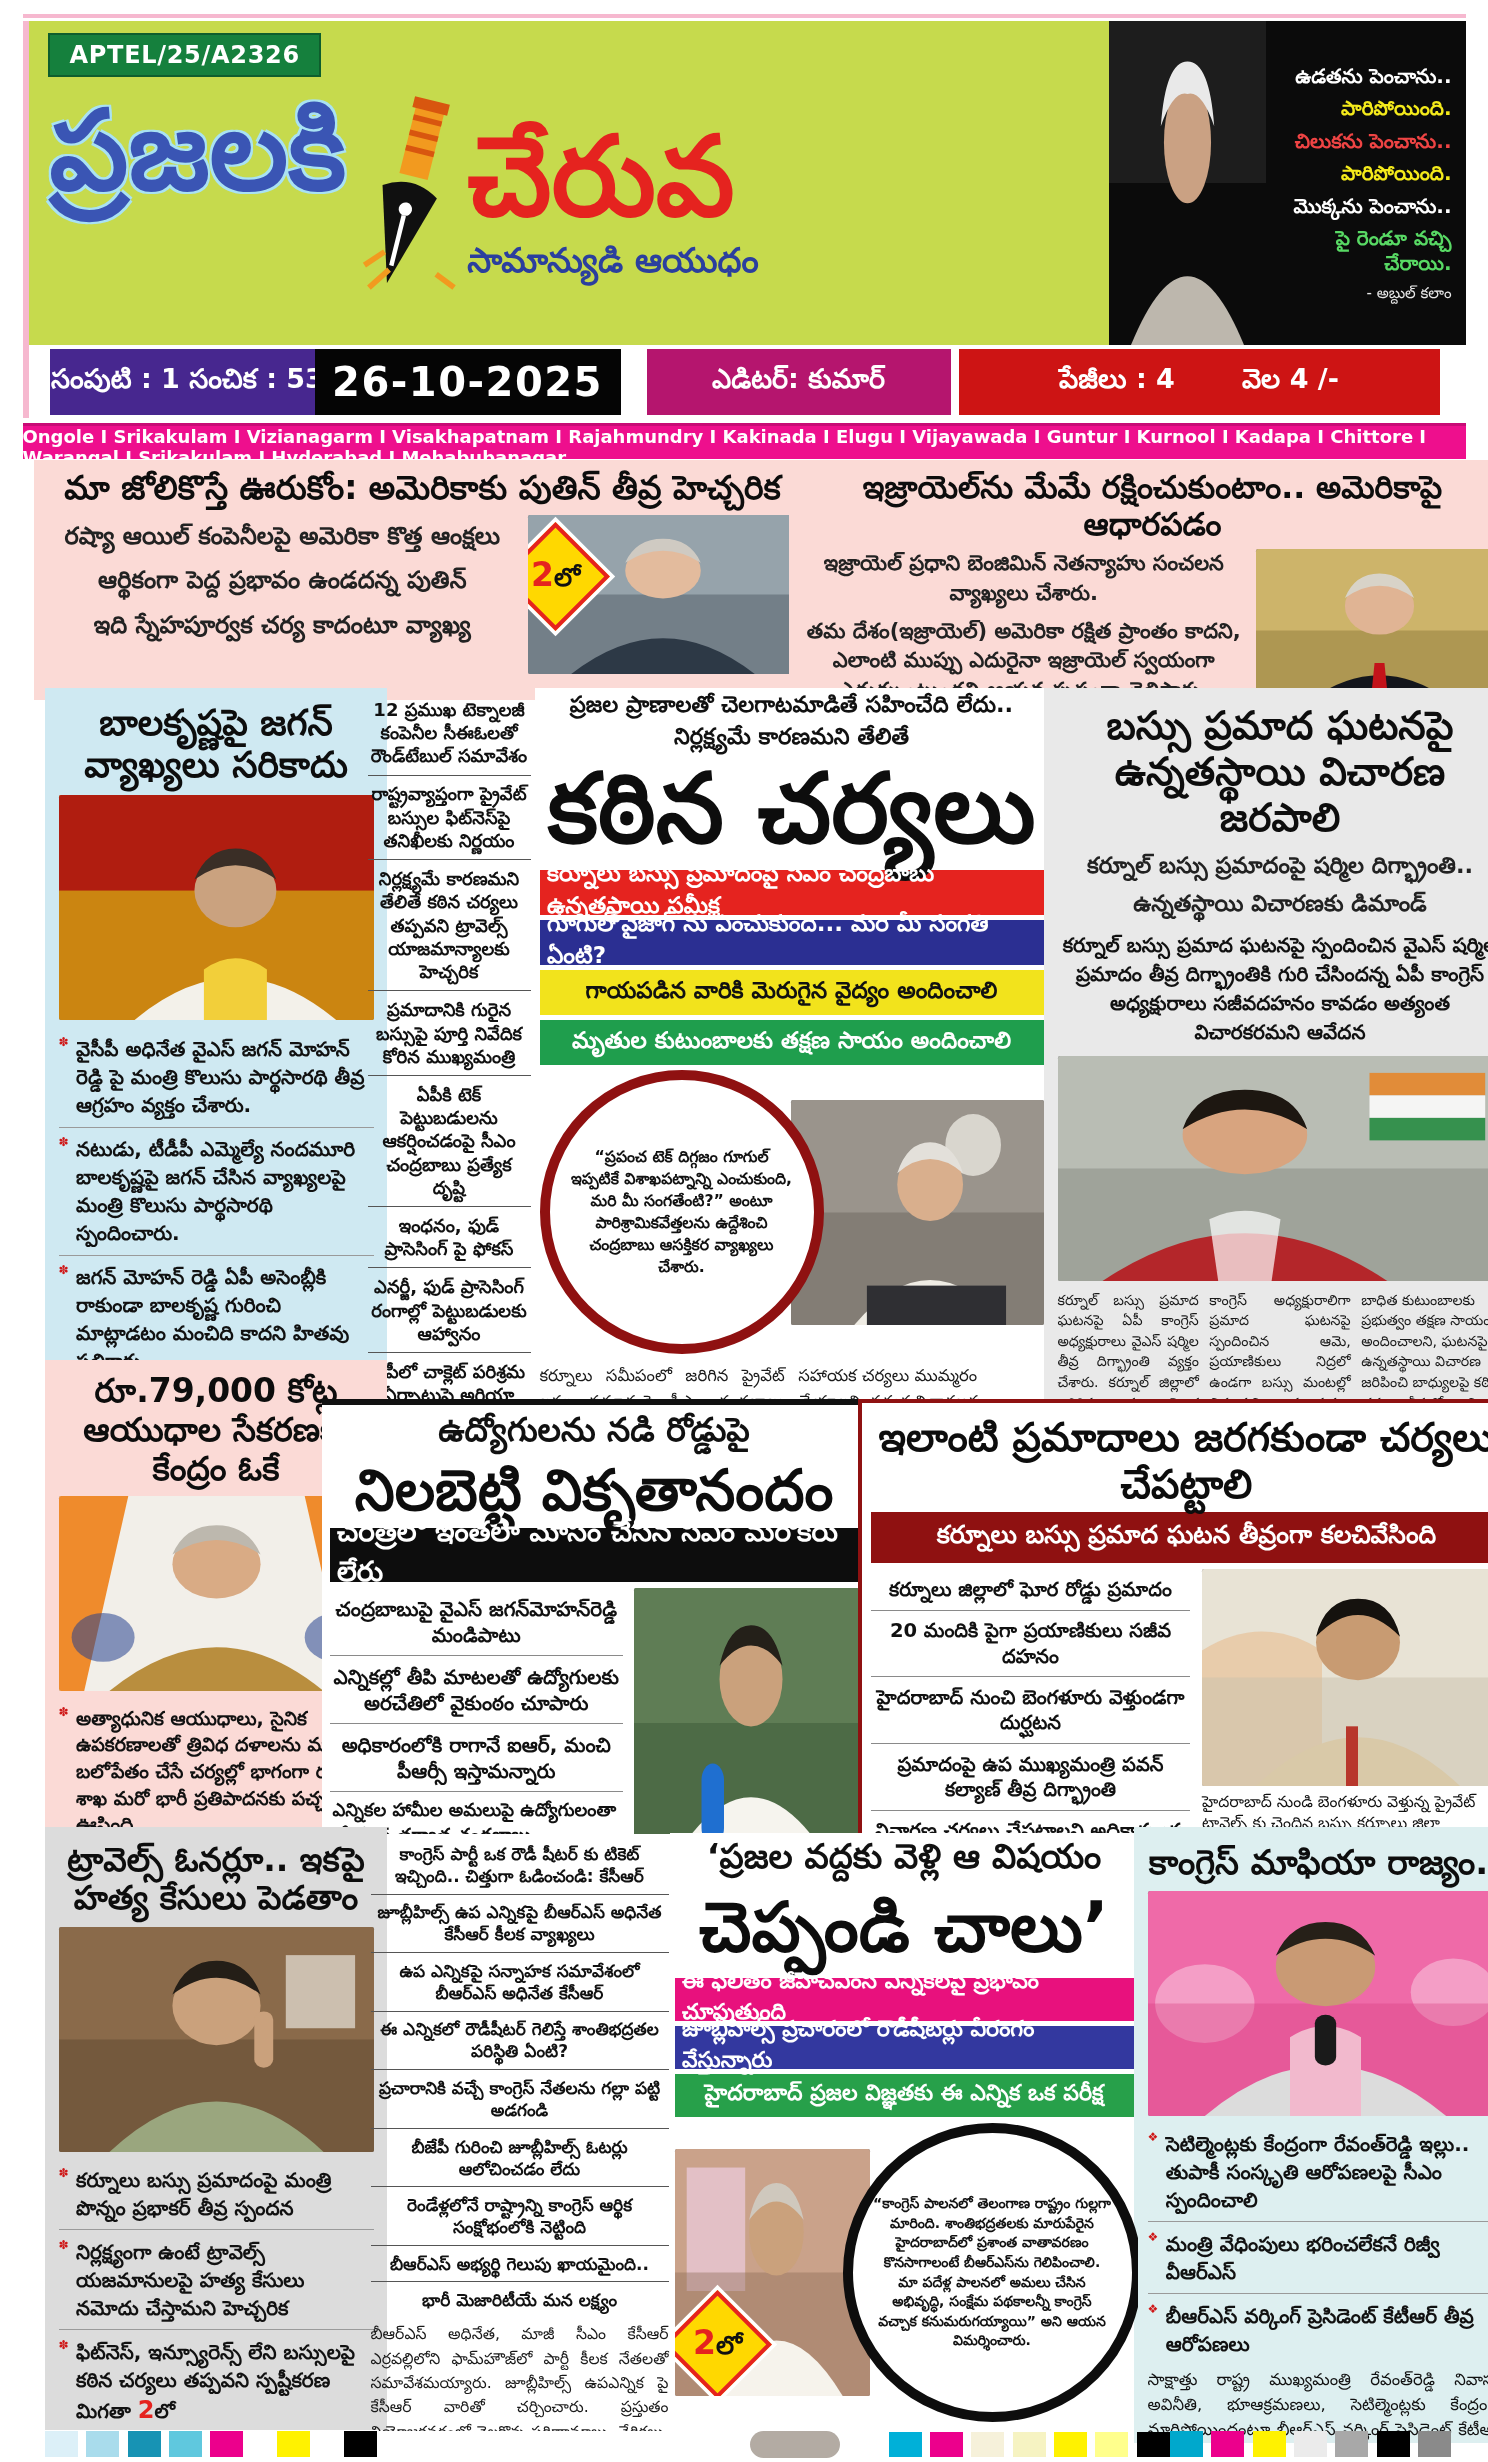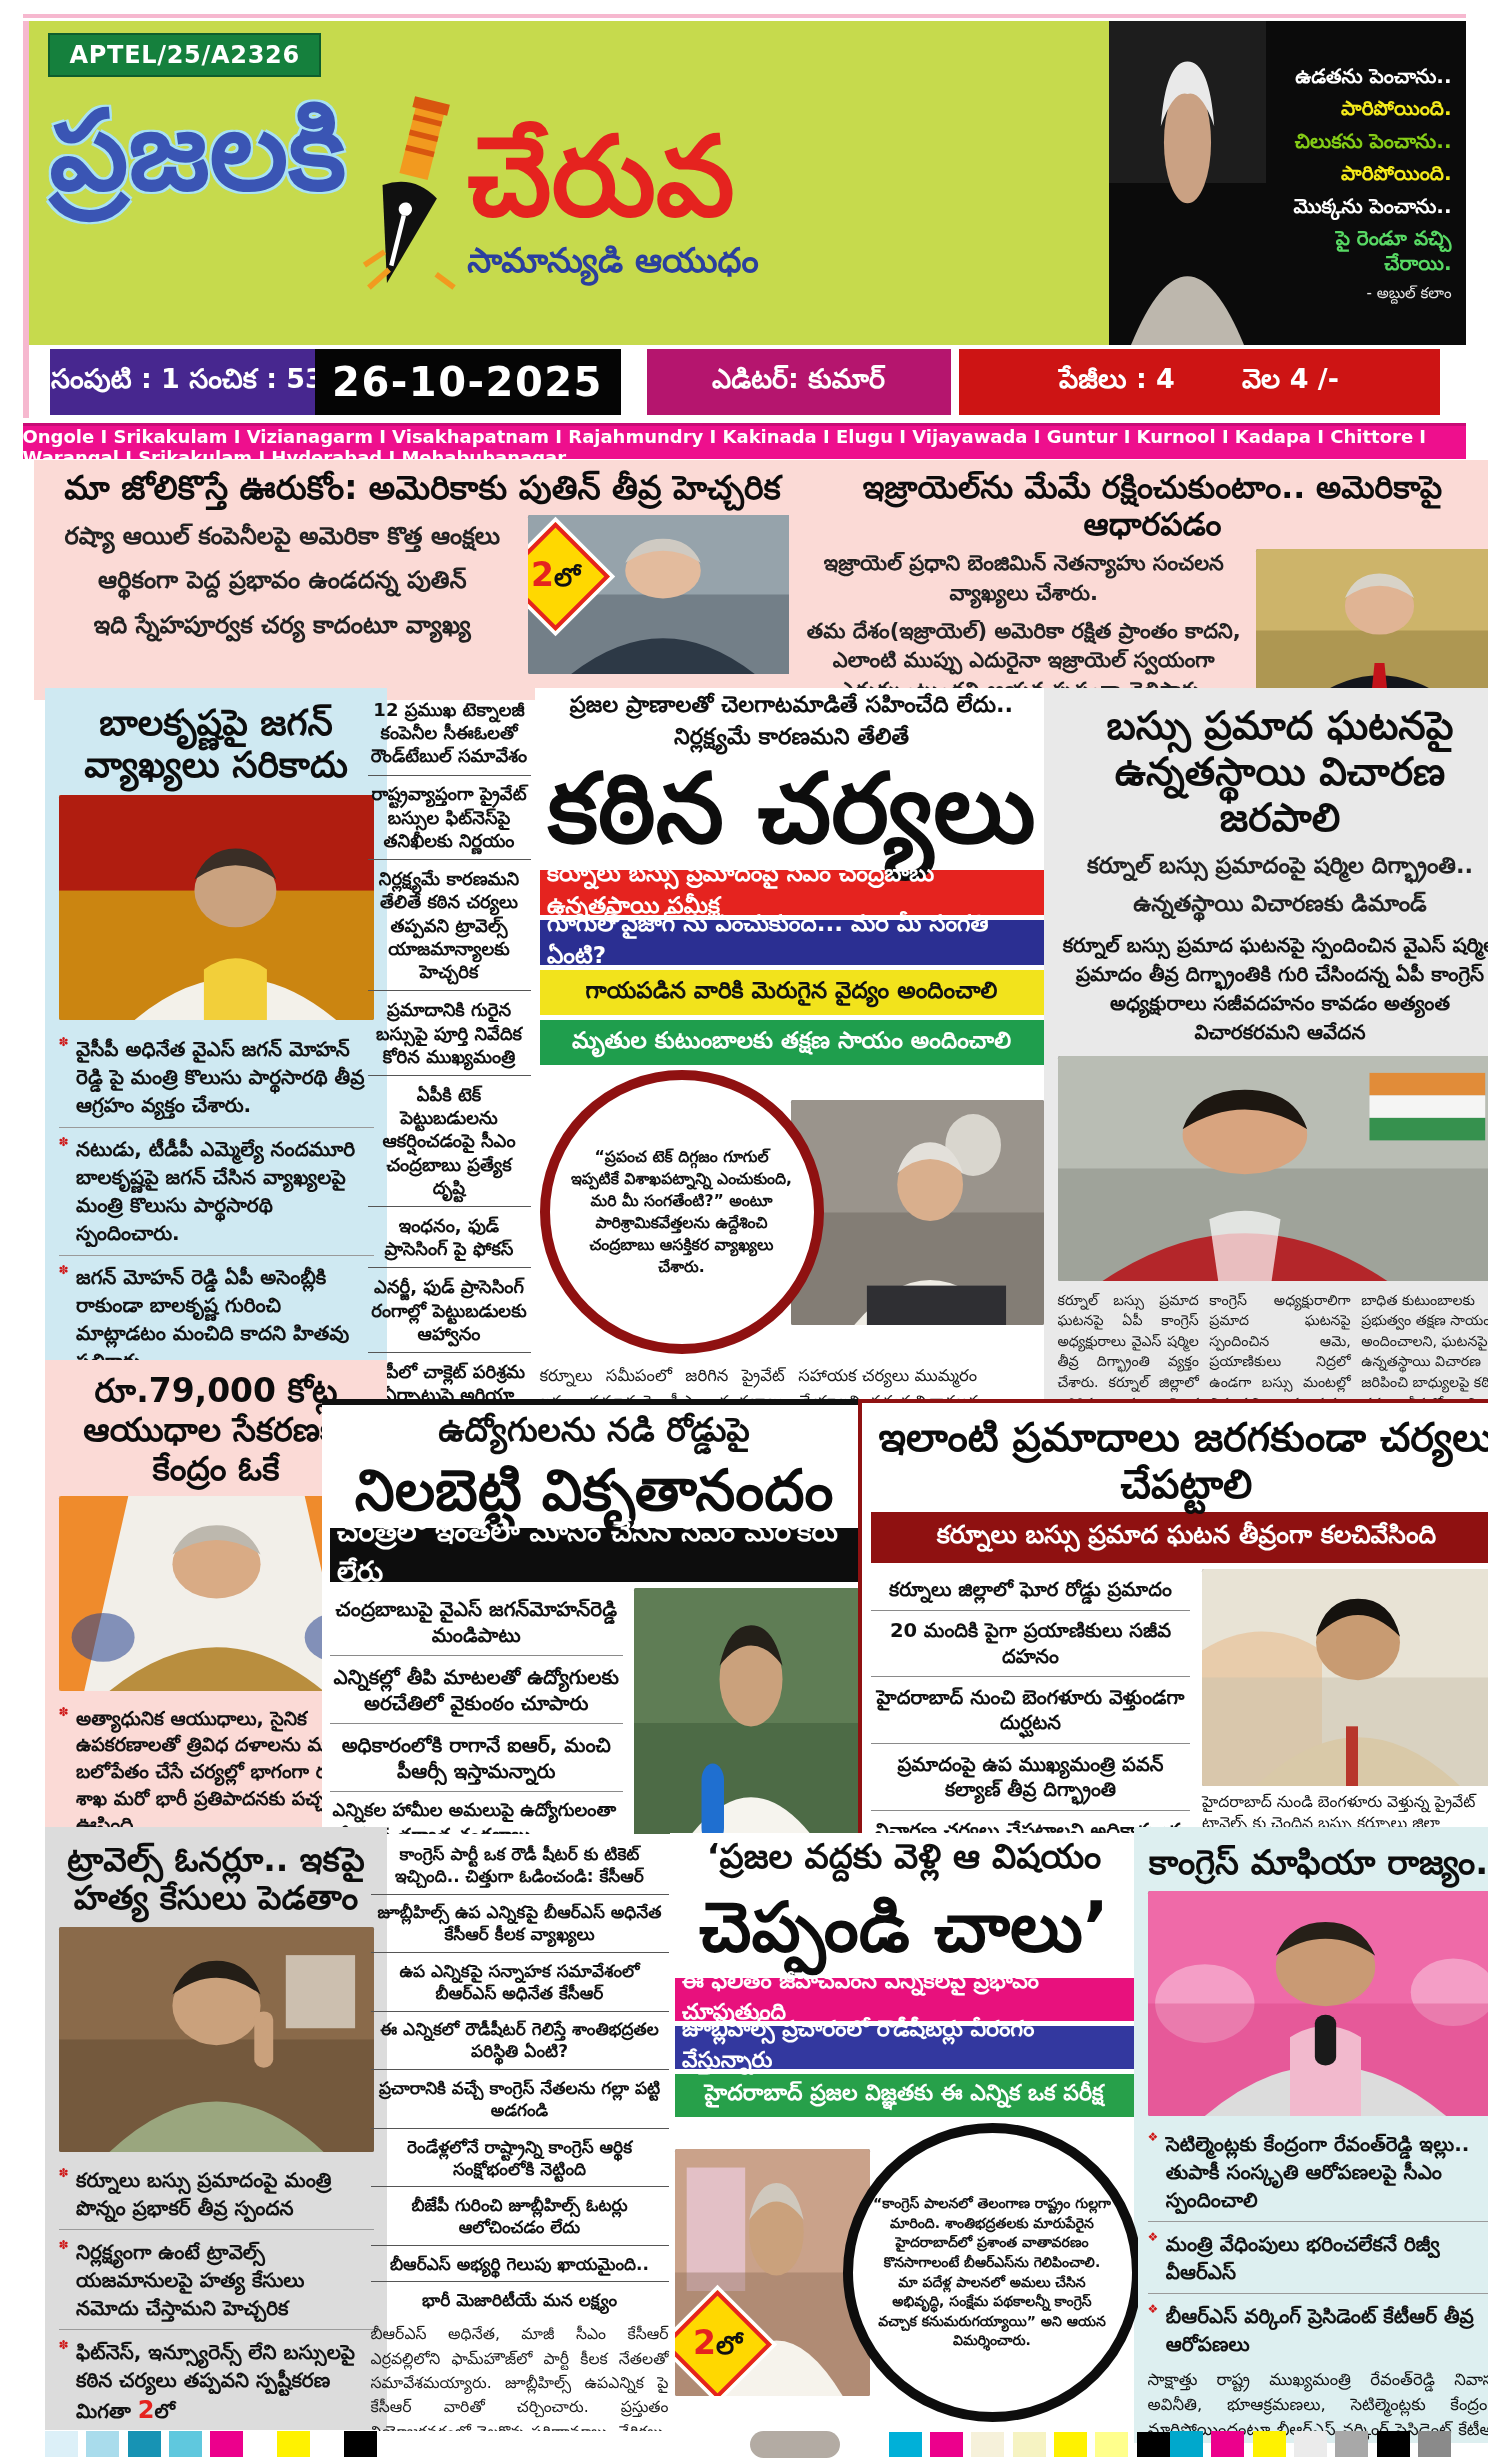--- a/index.html
+++ b/index.html
@@ -103,21 +103,21 @@
           <rect width="100" height="80" fill="var(--bg1)"></rect>
           <rect y="40" width="100" height="40" fill="var(--bg2)" opacity="0.6"></rect>
           <circle cx="50" cy="30" r="15" fill="var(--skin)"></circle>
           <path d="M33 26 q3 -16 17 -16 q14 0 17 16 q-8 -9 -17 -8 q-9 -1 -17 8" fill="var(--hair)"></path>
           <path d="M14 80 Q50 46 86 80 Z" fill="var(--shirt)"></path>
         </svg>
       </div>
       <div class="kalam-quote">
         <div class="ql" style="color: rgb(255, 255, 255);">ఉడతను పెంచాను..</div>
         <div class="ql" style="color: rgb(244, 234, 27);">పారిపోయింది.</div>
-        <div class="ql" style="color: #84cc16;">చిలుకను పెంచాను..</div>
+        <div class="ql" style="color: #ef4444;">చిలుకను పెంచాను..</div>
         <div class="ql" style="color: rgb(244, 234, 27);">పారిపోయింది.</div>
         <div class="ql" style="color: rgb(255, 255, 255);">మొక్కను పెంచాను..</div>
         <div class="ql" style="color: rgb(88, 217, 100);">పై రెండూ వచ్చి చేరాయి.</div>
         <div class="ql small" style="color: rgb(232, 232, 232);">- అబ్దుల్ కలాం</div>
       </div>
     </div>
   </header>
 
   <div class="abs" style="left:22.5px;top:349px;width:1443px;height:69px;">
     <div class="abs ibox" style="left: 27px; width: 276px; background-color: rgb(71, 39, 143);">
@@ -411,22 +411,22 @@
       </div>
     </div>
   </section>
 
   <aside class="abs ovh" style="left:366px;top:1833px;width:298px;height:592px;padding:3px 4.5px;">
     <div class="brief" style="font-size:17px;">కాంగ్రెస్ పార్టీ ఒక రౌడీ షీటర్ కు టికెట్ ఇచ్చింది.. చిత్తుగా ఓడించండి: కేసీఆర్</div>
     <div class="brief" style="font-size:17px;">జూబ్లీహిల్స్ ఉప ఎన్నికపై బీఆర్ఎస్ అధినేత కేసీఆర్ కీలక వ్యాఖ్యలు</div>
     <div class="brief" style="font-size:17px;">ఉప ఎన్నికపై సన్నాహక సమావేశంలో బీఆర్ఎస్ అధినేత కేసీఆర్</div>
     <div class="brief" style="font-size:17px;">ఈ ఎన్నికలో రౌడీషీటర్ గెలిస్తే శాంతిభద్రతల పరిస్థితి ఏంటి?</div>
     <div class="brief" style="font-size:17px;">ప్రచారానికి వచ్చే కాంగ్రెస్ నేతలను గల్లా పట్టి అడగండి</div>
+    <div class="brief" style="font-size:17px;">బీజేపీ గురించి జూబ్లీహిల్స్ ఓటర్లు ఆలోచించడం లేదు</div>
     <div class="brief" style="font-size:17px;">రెండేళ్లలోనే రాష్ట్రాన్ని కాంగ్రెస్ ఆర్థిక సంక్షోభంలోకి నెట్టింది</div>
-    <div class="brief" style="font-size:17px;">బీజేపీ గురించి జూబ్లీహిల్స్ ఓటర్లు ఆలోచించడం లేదు</div>
     <div class="brief" style="font-size:17px;">బీఆర్ఎస్ అభ్యర్థి గెలుపు ఖాయమైంది..</div>
     <div class="brief" style="font-size:17px;border-bottom:none;">భారీ మెజారిటీయే మన లక్ష్యం</div>
     <div class="bodytxt" style="font-size:15.7px;margin-top:4.5px;">బీఆర్ఎస్ అధినేత, మాజీ సీఎం కేసీఆర్ ఎర్రవల్లిలోని ఫామ్‌హౌజ్‌లో పార్టీ కీలక నేతలతో సమావేశమయ్యారు. జూబ్లీహిల్స్ ఉపఎన్నిక పై కేసీఆర్ వారితో చర్చించారు. ప్రస్తుతం నియోజకవర్గంలో నెలకొన్న పరిణామాలు, చేరికలు, ప్రచార శైలి తదితర అంశాలపై చర్చించారు. మాగంటి గోపీనాథ్ మరణంతో అనివార్యమైన ఉప ఎన్నికలో మాగంటి సునీత గెలుపును జూబ్లీహిల్స్ ప్రజలు ఇప్పటికే ఖాయం చేశారని, పార్టీ నేతలు ప్రజల వద్దకు వెళ్లి వారితో మమేకమై కాంగ్రెస్ దుష్ట పాలన పట్ల మరింత అవగాహన కల్పించి భారీ మెజారిటీ కోసం గట్టి ప్రయత్నం చేయాల్సి ఉన్నదని పార్టీ నేతలతో కేసీఆర్ పునరుద్ఘాటించారు.</div>
   </aside>
 
   <section class="abs ovh" style="left:670px;top:1833px;width:459px;height:592px;background:#fff;padding:3px 4.5px;">
     <div class="kicker ctr" style="font-size:34px;">‘ప్రజల వద్దకు వెళ్లి ఆ విషయం</div>
     <div class="hl ctr" style="font-size:69px;font-weight:900;line-height:1.25;">చెప్పండి చాలు’</div>
     <div style="margin-top:7.5px;">
       <div class="bar" style="height: 34px; font-size: 22px; background-color: rgb(232, 17, 125);">

